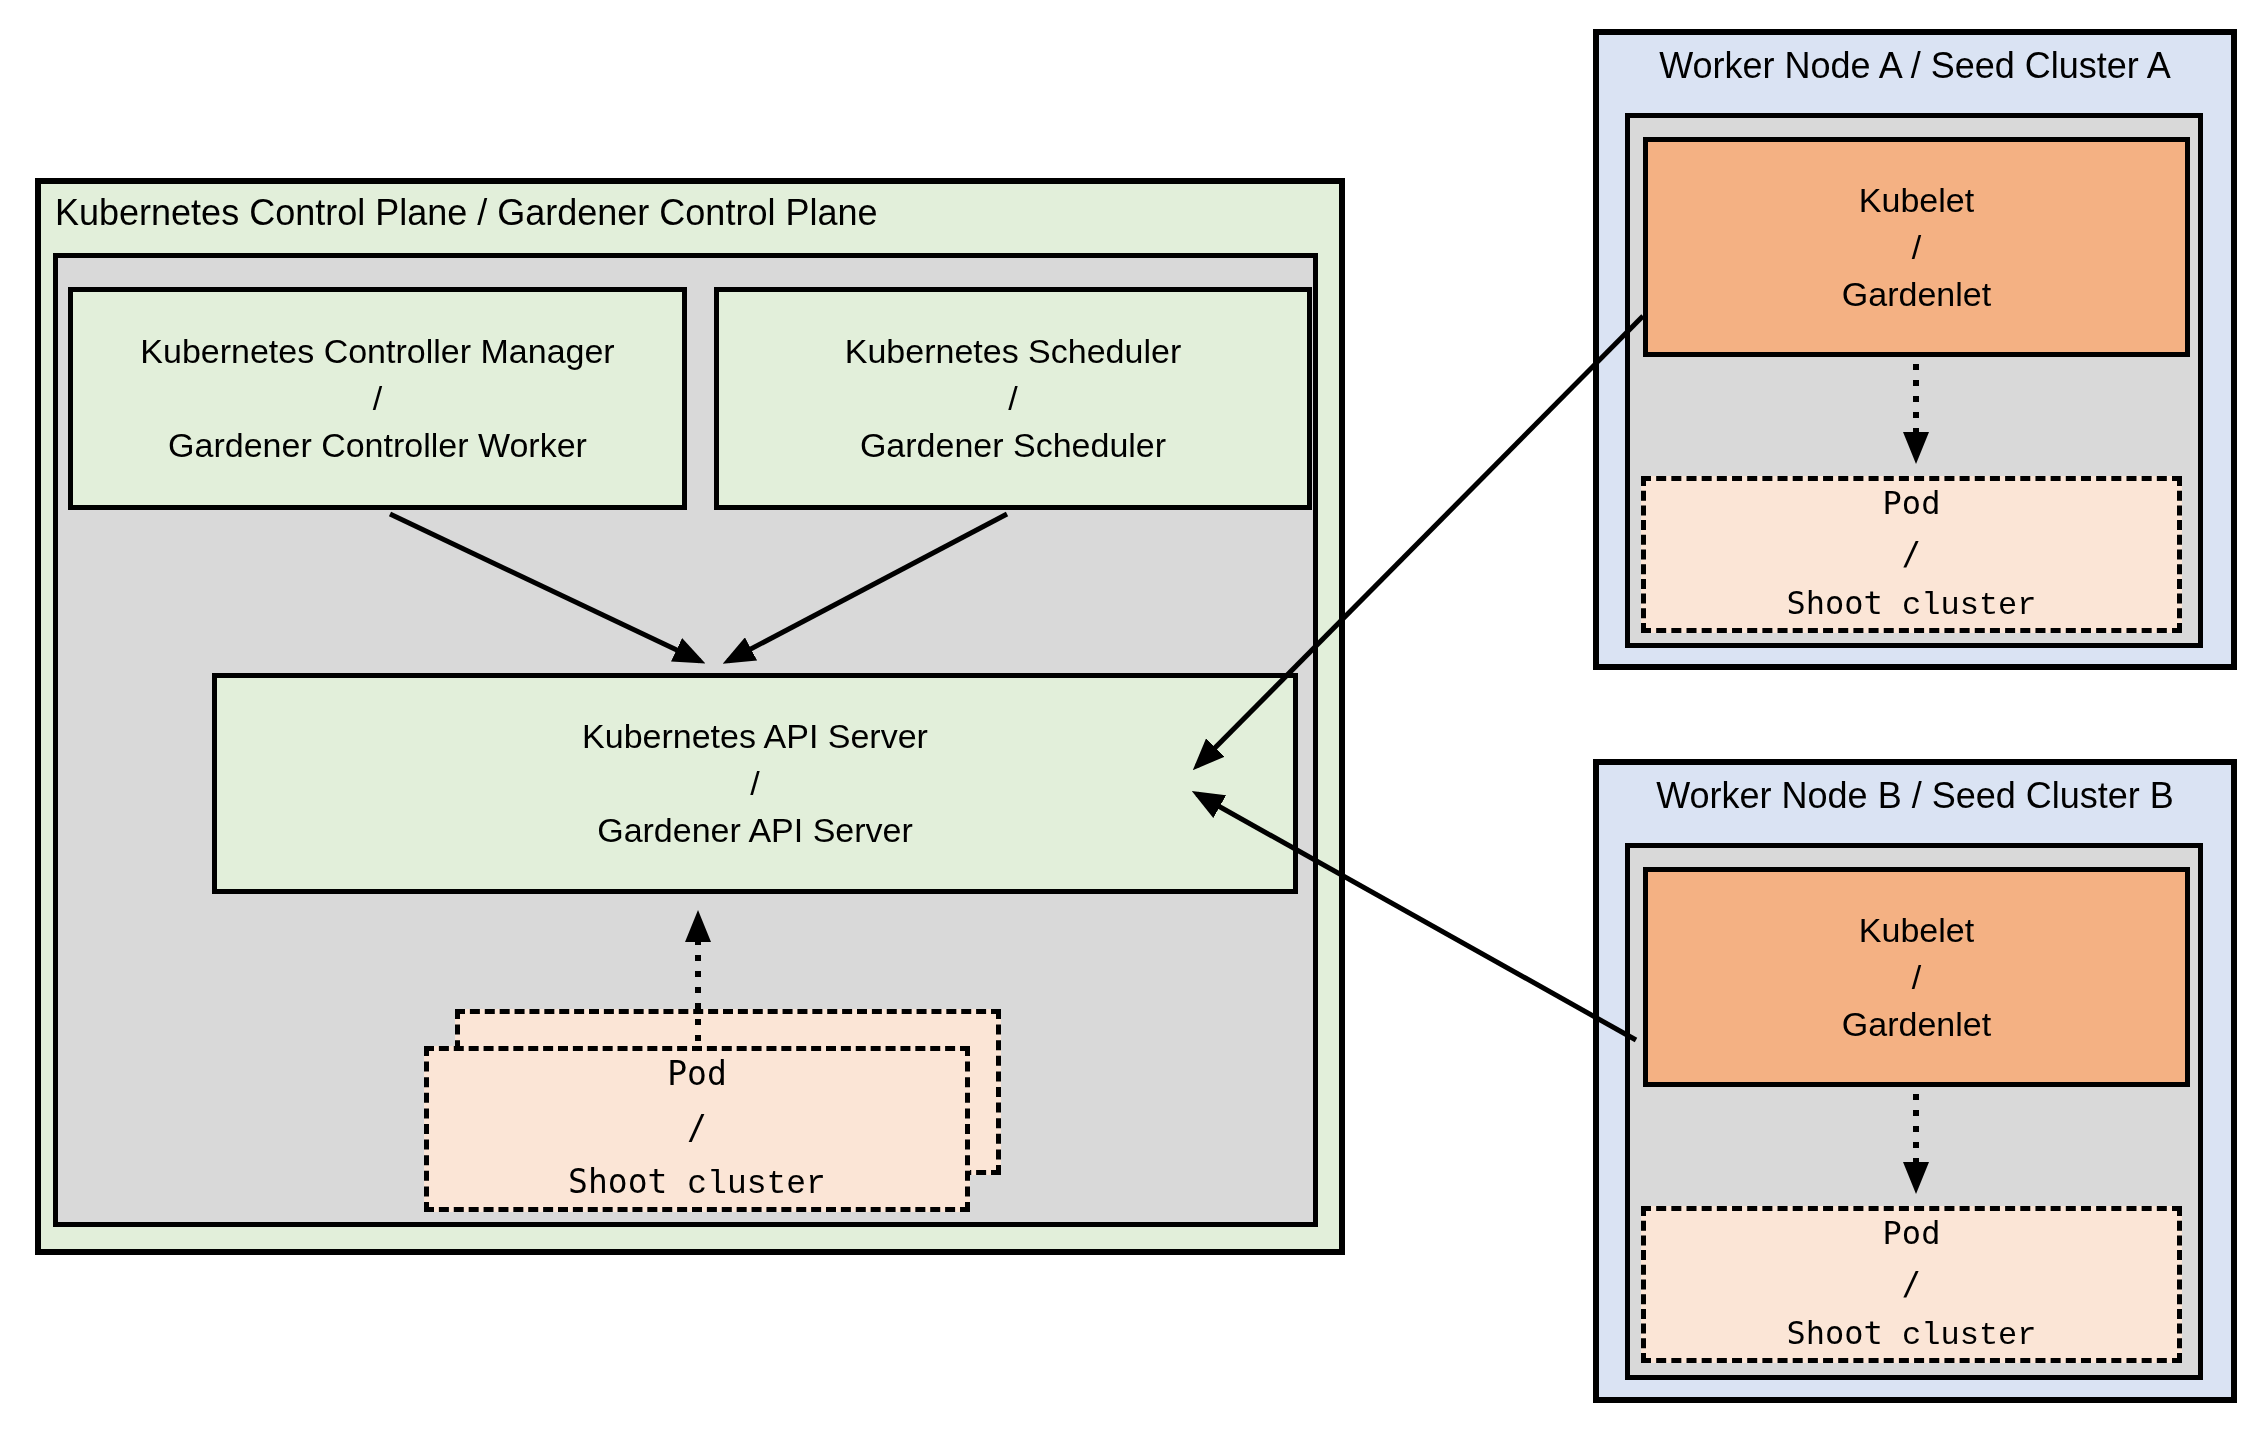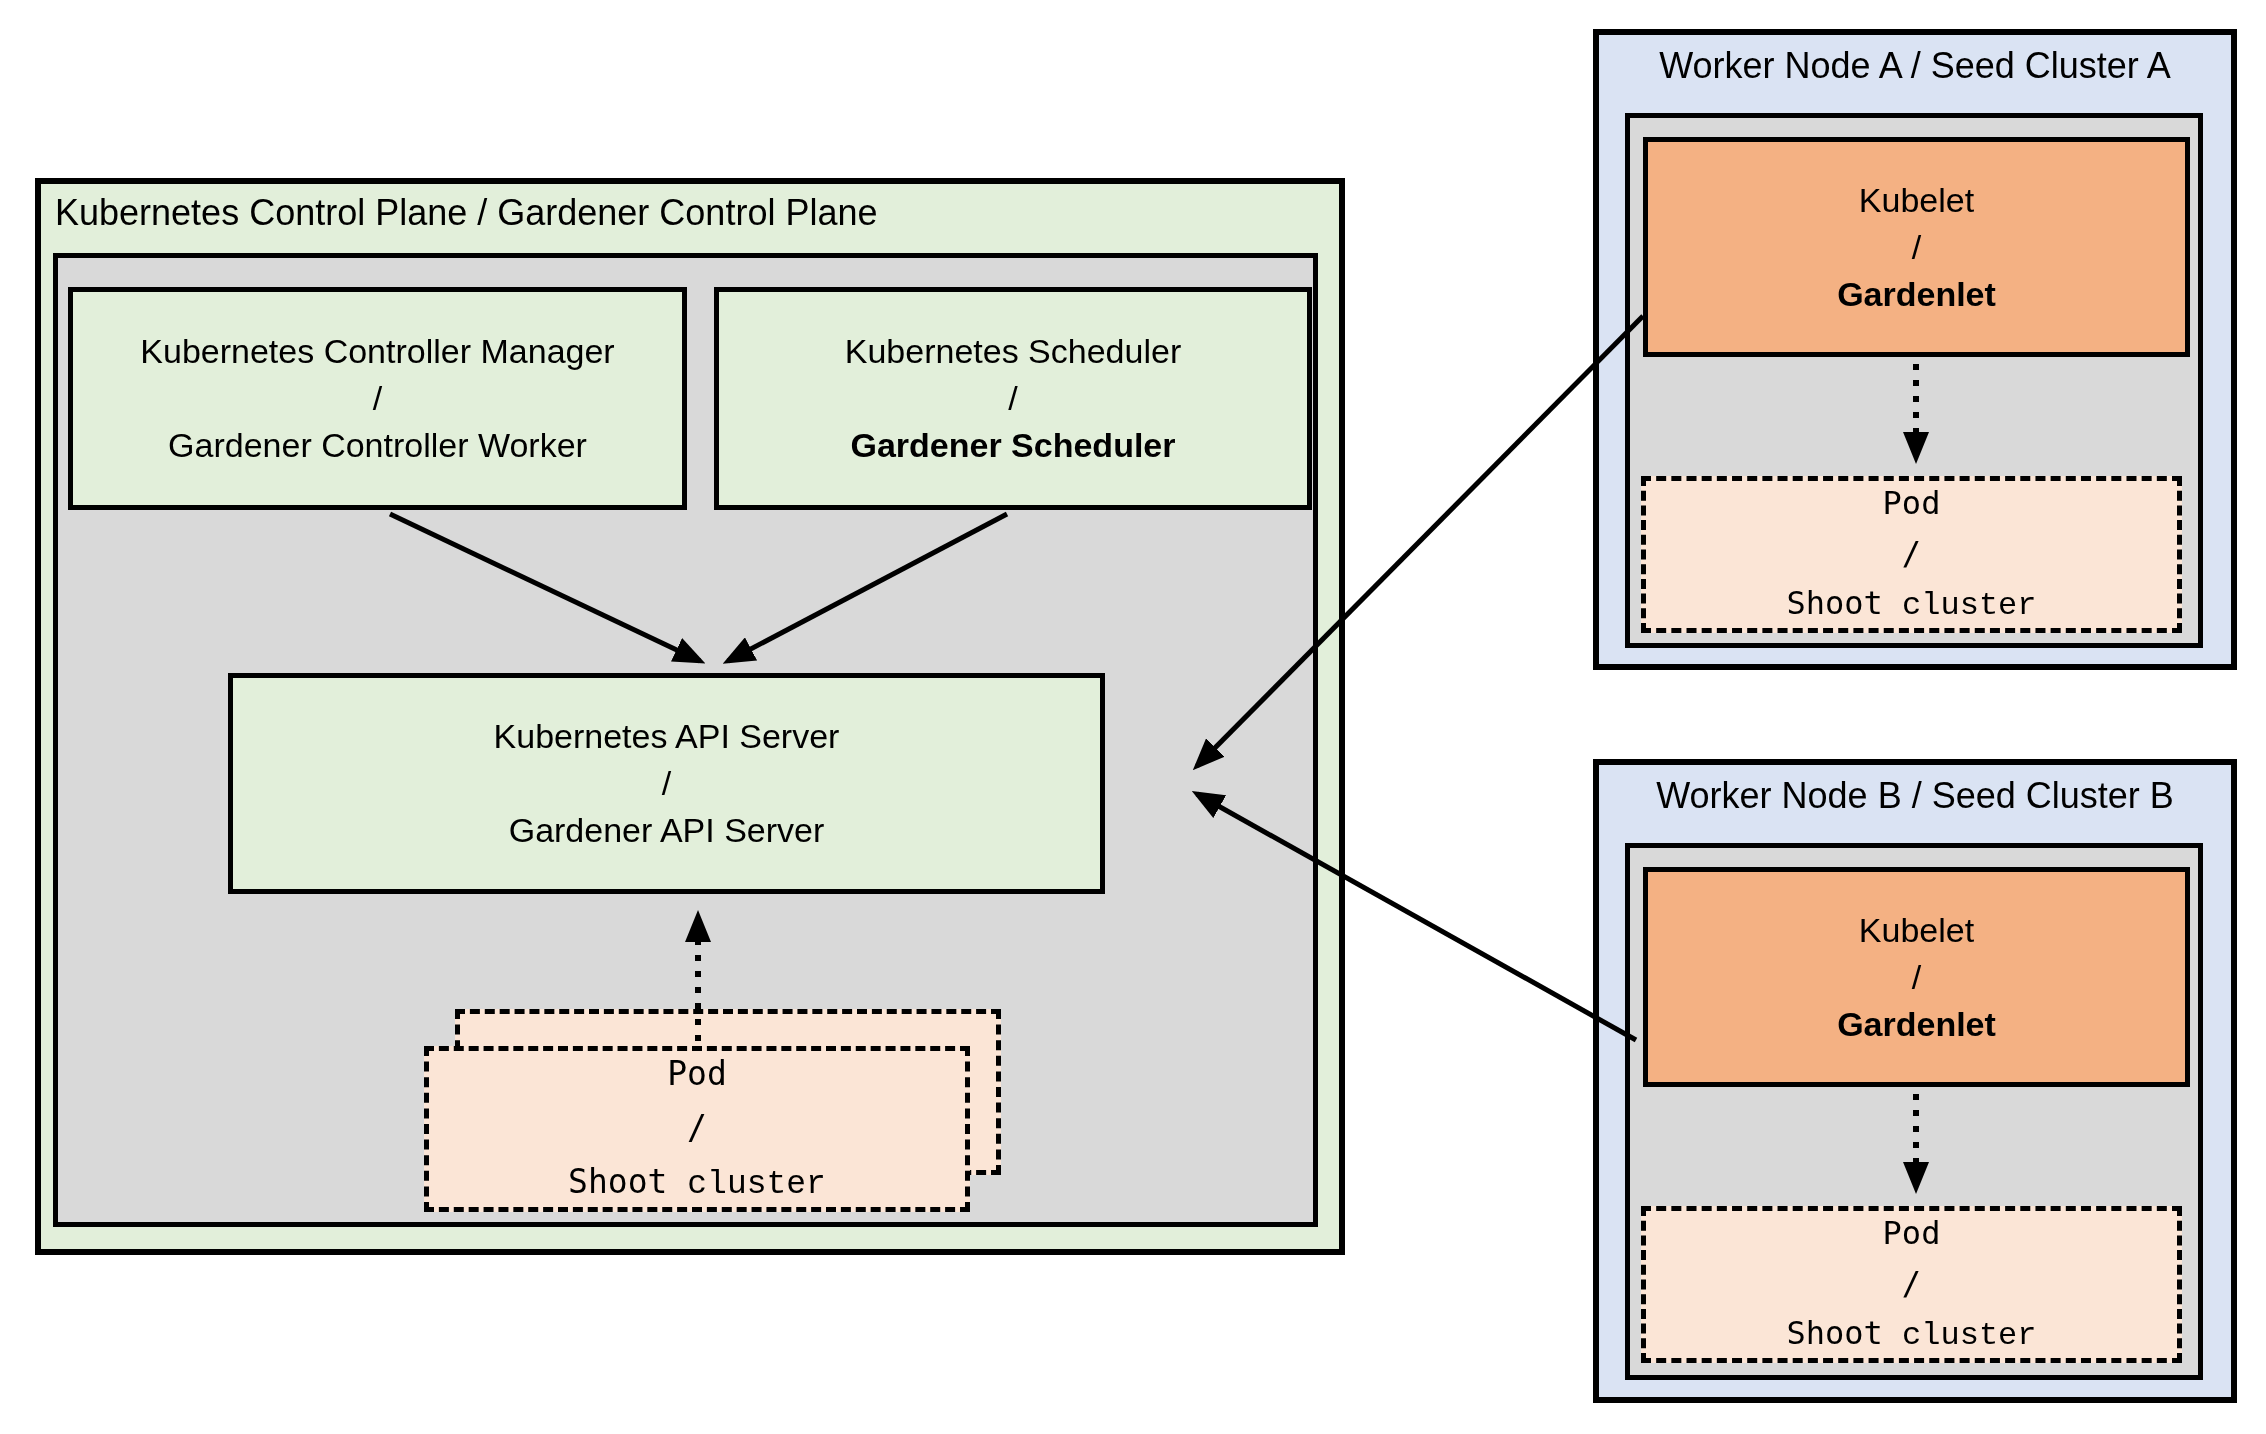--- a/index.html
+++ b/index.html
@@ -24,21 +24,21 @@
   }
   .green-box{background:var(--green-fill);font-size:34px;line-height:47px;}
   .orange-box{background:var(--orange-fill);font-size:34px;line-height:47px;text-align:center;}
   .pod-box{
     background:var(--peach-fill);border-style:dashed;
     font-family:"DejaVu Sans Mono",monospace;
   }
   .cp-pod{font-size:33px;line-height:54px;}
   .wk-pod{font-size:32px;line-height:50px;}
   .sans{font-family:Liberation Mono, monospace;}
-  .bold{font-weight:bold;}
+  .bold{font-weight:normal;}
   .cp{
     left:35px;top:178px;width:1310px;height:1077px;
     background:var(--green-fill);
   }
   .cp-title{position:absolute;left:14px;top:8px;font-size:36px;white-space:nowrap;}
   .cp-inner{
     position:absolute;left:12px;top:69px;width:1265px;height:974px;
     box-sizing:border-box;border:5px solid var(--border-color);
     background:var(--gray-fill);
     padding-left:12px;
@@ -76,21 +76,21 @@
         <div>/</div>
         <div>Gardener Controller Worker</div>
       </div>
 
       <div class="box green-box" style="left:656px;top:29px;width:598px;height:223px;">
         <div>Kubernetes Scheduler</div>
         <div>/</div>
         <div class="bold">Gardener Scheduler</div>
       </div>
 
-      <div class="box green-box" style="left:170px;top:415px;width:877px;height:221px;">
+      <div class="box green-box" style="left:154px;top:415px;width:1086px;height:221px;">
         <div>Kubernetes API Server</div>
         <div>/</div>
         <div>Gardener API Server</div>
       </div>
 
       <div class="box pod-box cp-pod" style="left:397px;top:751px;width:546px;height:166px;"></div>
 
       <div class="box pod-box cp-pod" style="left:366px;top:788px;width:546px;height:166px;">
         <div>Pod</div>
         <div>/</div>

